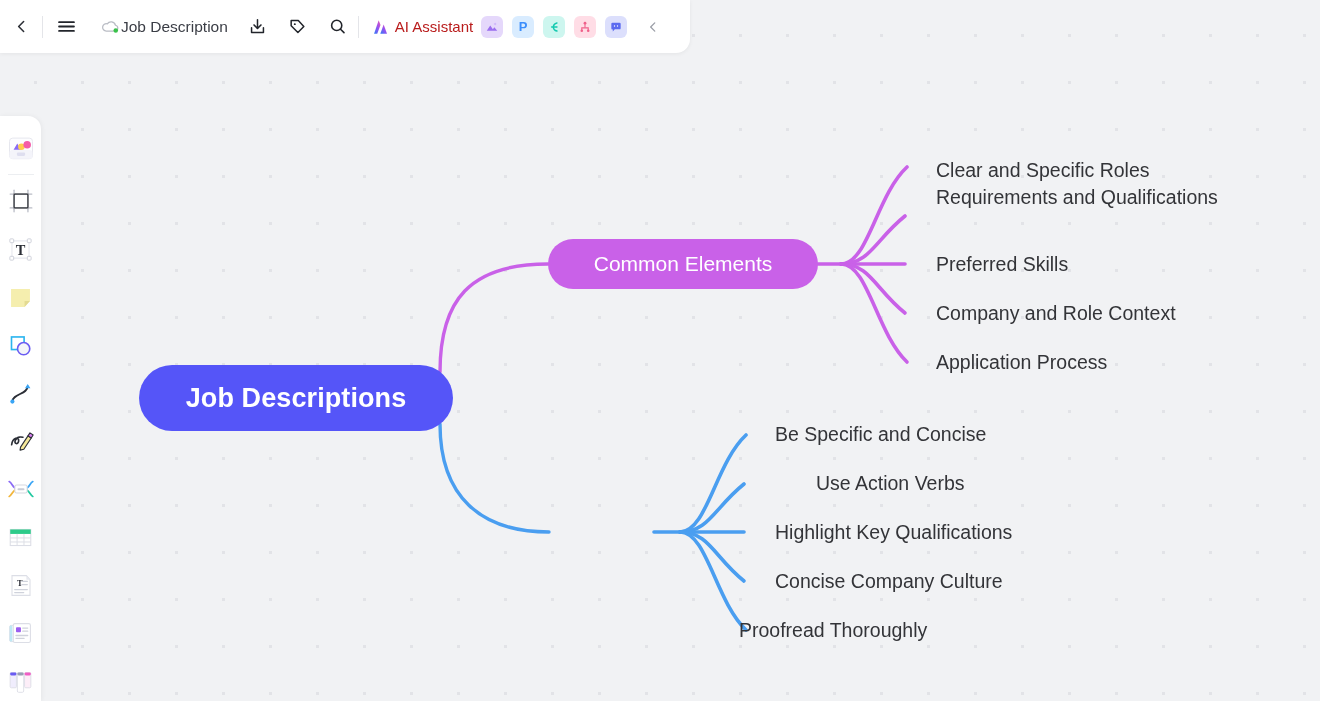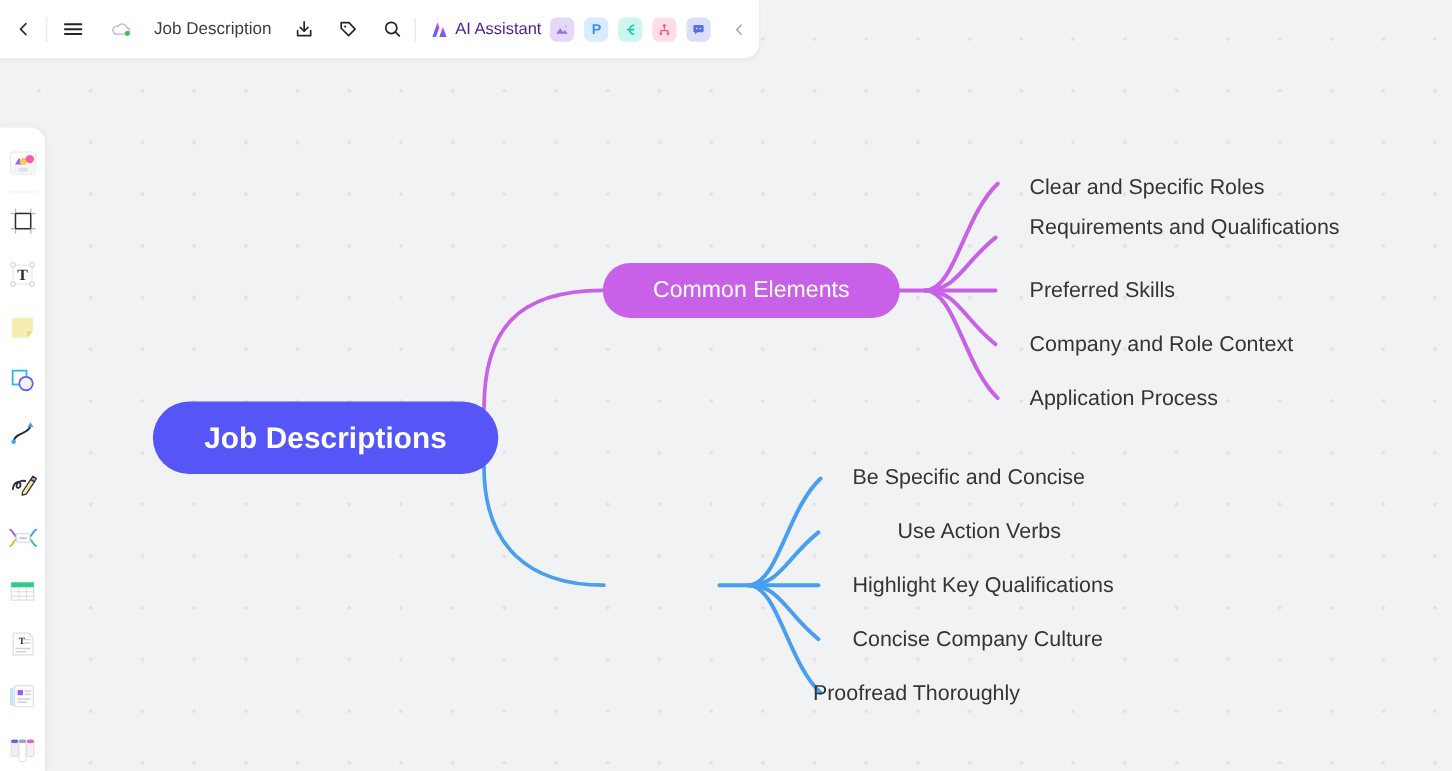--- a/index.html
+++ b/index.html
@@ -32,33 +32,33 @@
   }
   .hdr-btn {
     display: flex; align-items: center; justify-content: center;
     cursor: pointer;
     flex: none;
   }
   #back-btn { width: 42px; height: 53px; }
   .hdr-div { width: 1px; height: 22px; background: #e4e5e9; flex: none; }
   #menu-btn { width: 46px; height: 53px; }
   #doc-chip {
-    display: flex; align-items: center; gap: 20px;
+    display: flex; align-items: center; gap: 1px;
     padding: 0 10px 0 12px; height: 53px; cursor: pointer;
   }
   #doc-title { font-size: 15.5px; color: #3a3d45; white-space: nowrap; }
   .hdr-icon-btn { width: 40px; height: 53px; }
   #ai-group {
     display: flex; align-items: center; gap: 0px; height: 53px;
   }
   #ai-assistant {
     display: flex; align-items: center; gap: 5px;
     padding: 0 8px 0 10px; height: 53px; cursor: pointer;
   }
-  #ai-label { font-size: 15px; color: #4c1d95; white-space: nowrap; }
+  #ai-label { font-size: 15px; color: #b91c1c; white-space: nowrap; }
   .app-tile {
     width: 22px; height: 22px; border-radius: 6px;
     display: flex; align-items: center; justify-content: center;
     margin-right: 9px; cursor: pointer; flex: none;
   }
   #collapse-btn { width: 34px; height: 53px; }
 
   
   #toolrail {
     position: absolute;
@@ -402,21 +402,21 @@
     <div class="node" id="node-common">
       <span>Common Elements</span>
     </div>
 
     <div class="node" id="node-root">
       <span>Job Descriptions</span>
     </div>
 
 
     <div class="leaf" style="left:936px; top:159px;">Clear and Specific Roles</div>
-    <div class="leaf" style="left:936px; top:196px;">Requirements and Qualifications</div>
+    <div class="leaf" style="left:936px; top:186px;">Requirements and Qualifications</div>
     <div class="leaf" style="left:936px; top:253px;">Preferred Skills</div>
     <div class="leaf" style="left:936px; top:302px;">Company and Role Context</div>
     <div class="leaf" style="left:936px; top:351px;">Application Process</div>
 
     <div class="leaf" style="left:775px; top:423px;">Be Specific and Concise</div>
     <div class="leaf" style="left:816px; top:472px;">Use Action Verbs</div>
     <div class="leaf" style="left:775px; top:521px;">Highlight Key Qualifications</div>
     <div class="leaf" style="left:775px; top:570px;">Concise Company Culture</div>
     <div class="leaf" style="left:739px; top:619px;">Proofread Thoroughly</div>
 

